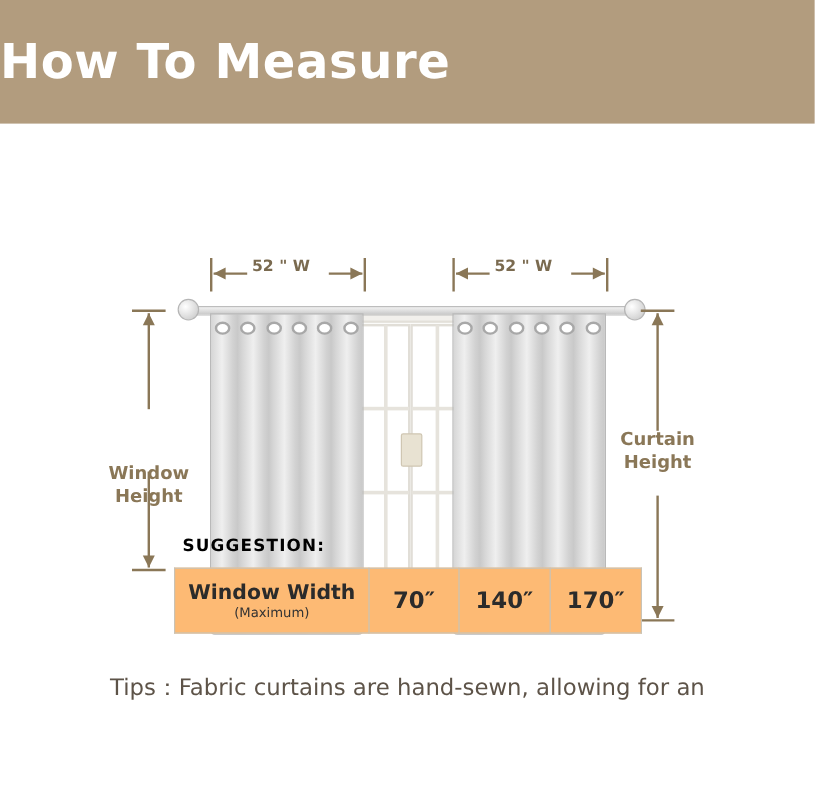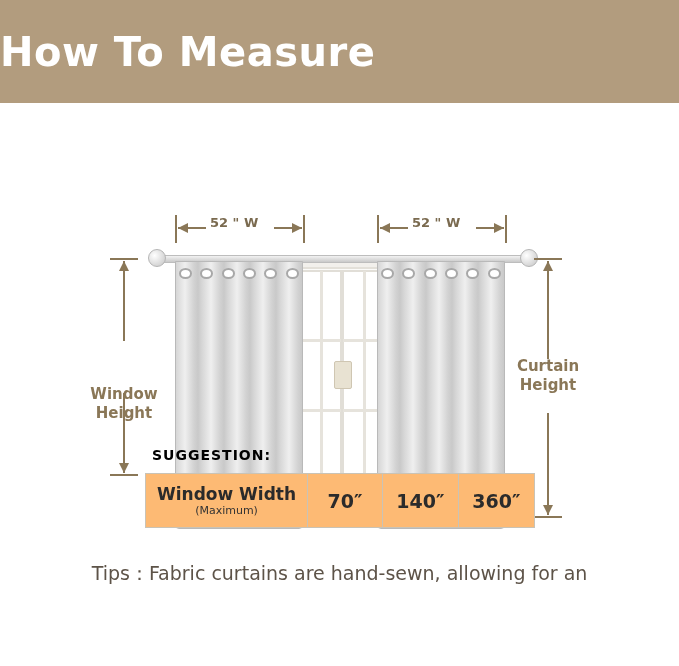--- a/index.html
+++ b/index.html
@@ -332,20 +332,20 @@
 
 <table class="spec">
   <tbody>
       <tr>
     <td class="label-cell">
       <span class="cell-main">Window Width</span>
       <span class="cell-sub">(Maximum)</span>
     </td>
     <td class="val-cell">70″</td>
     <td class="val-cell">140″</td>
-    <td class="val-cell">360″</td>
+    <td class="val-cell">170″</td>
   </tr>
 </tbody>
   </table>
 
 <div class="tips">
   <span class="tips-label">Tips：</span><span>Fabric curtains are hand-sewn, allowing for an</span><br>
 </div>
 
 </body></html>

